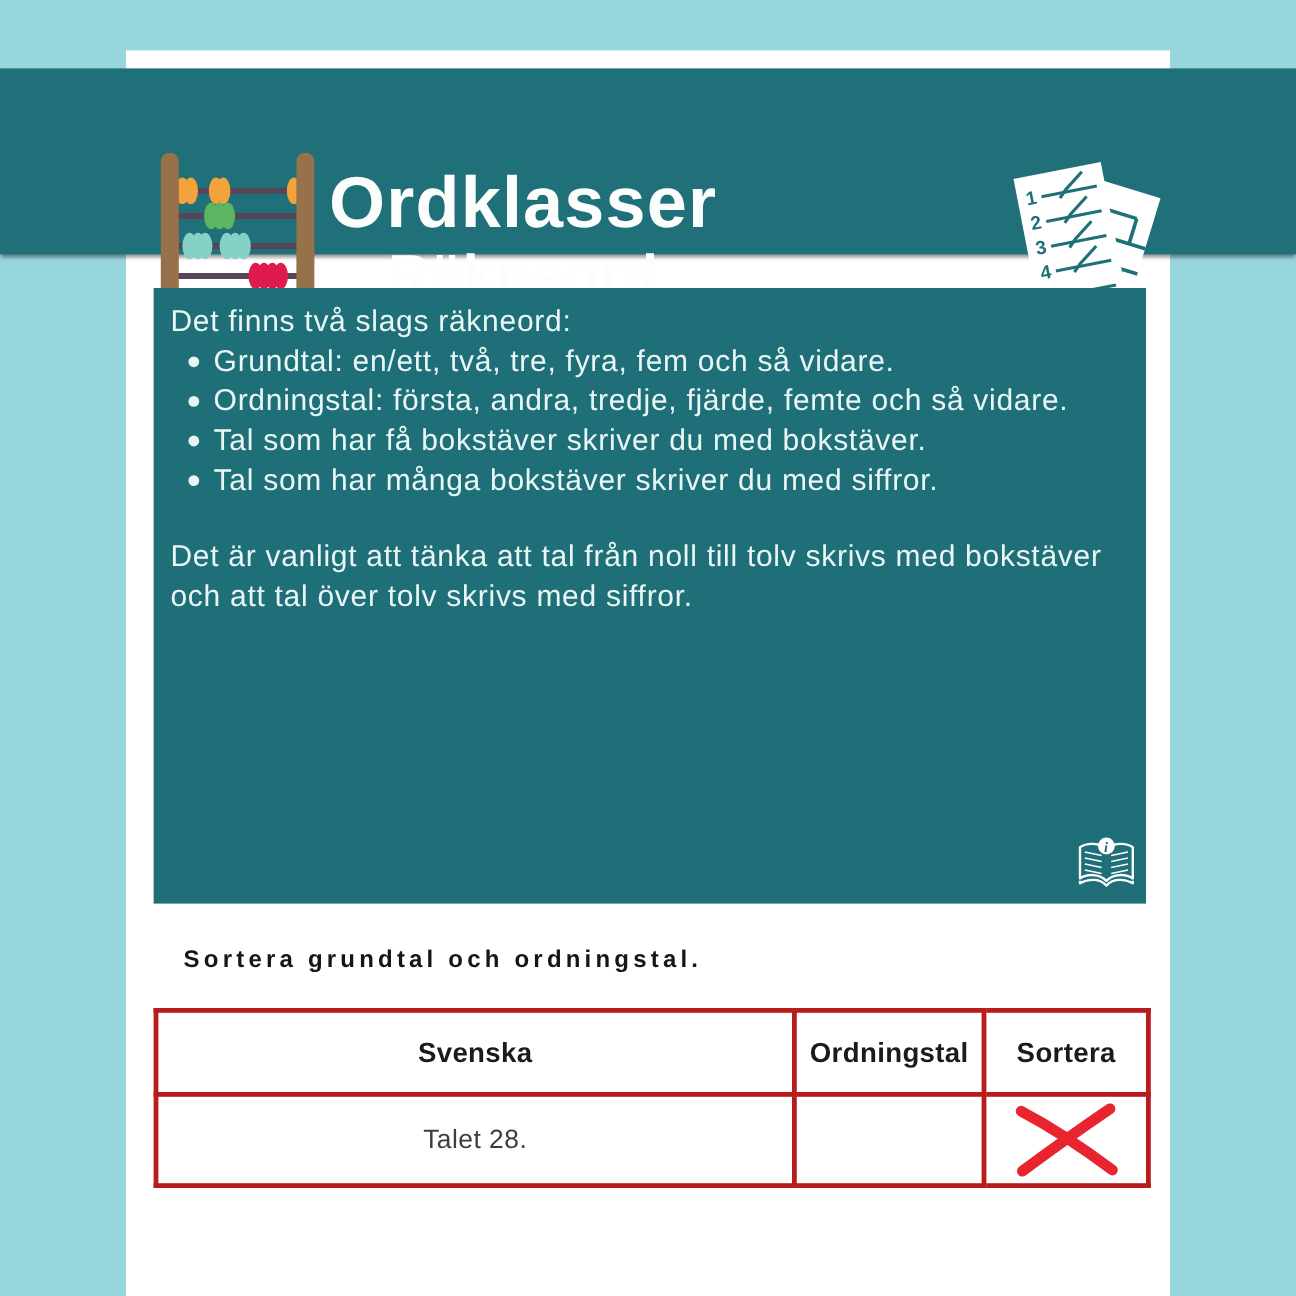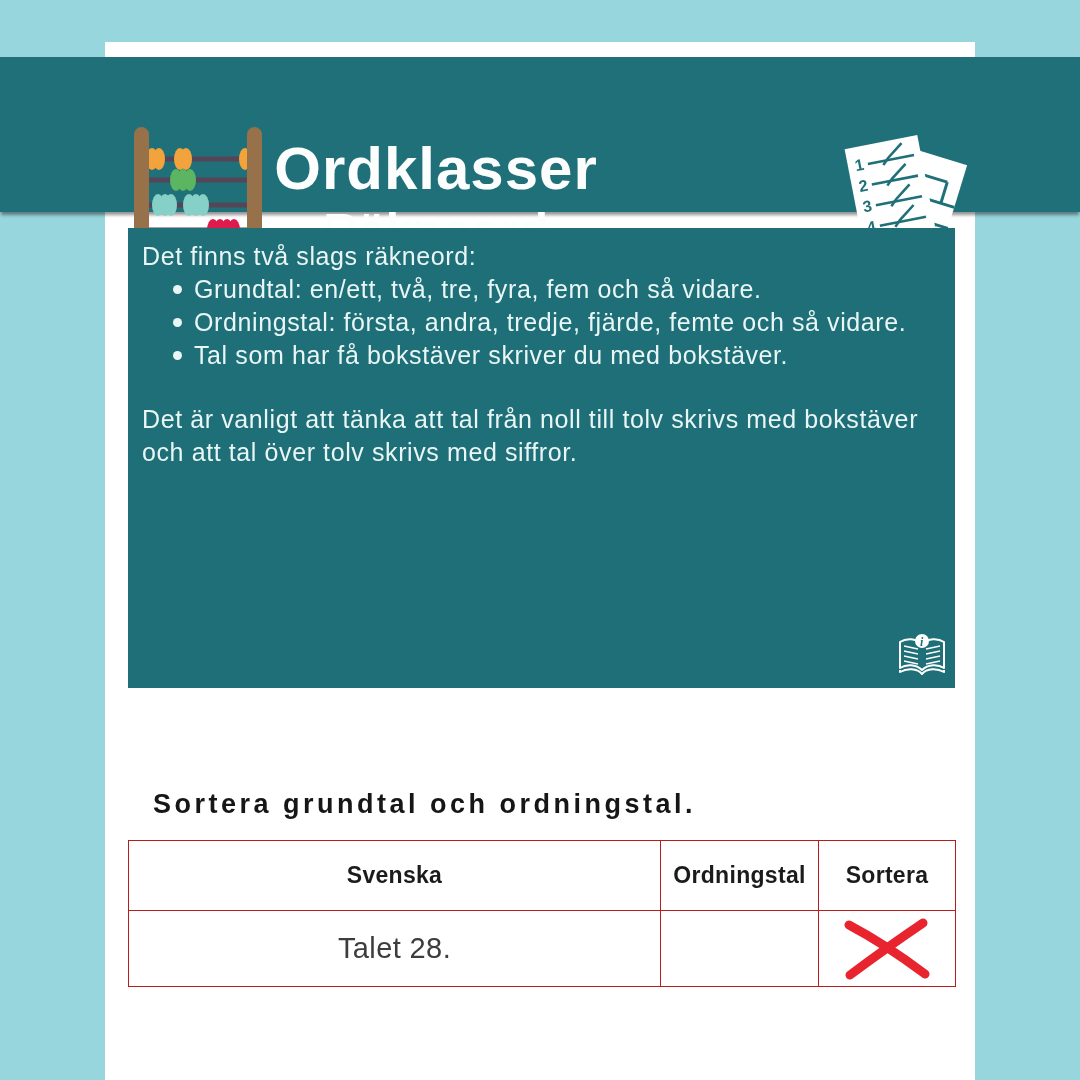--- a/index.html
+++ b/index.html
@@ -32,62 +32,62 @@
   .title {
     font-size:60px; font-weight:800; letter-spacing:1px;
     line-height:1;
   }
   .subtitle {
     font-size:48px; font-weight:800; letter-spacing:0.5px;
     line-height:1; margin-top:8px;
   }
   
   .infobox {
-    position:absolute; left:128px; top:228px;
-    width:827px; height:460px;
+    position:absolute; left:128px; top:240px;
+    width:827px; height:513px;
     background:#1e6f77;
     color:#e9f6f5;
     font-size:25px; line-height:33px; letter-spacing:0.6px;
     font-weight:300;
     padding:12px 20px 0 14px;
   }
   .infobox p { margin:0; }
   .infobox .gap { margin-top:31px; }
   .infobox ul {
     margin:0; padding:0 0 0 36px;
     list-style:none;
   }
-  .infobox ul li { position:relative;margin-left:16px; }
+  .infobox ul li { position:relative; }
   .infobox ul li::before {
     content:""; position:absolute; left:-21px; top:12px;
     width:9px; height:9px; border-radius:50%; background:#e9f6f5;
   }
   .book-icon-wrap { position:absolute; right:8px; bottom:4px; }
   
   .task-heading {
     position:absolute; left:153px; top:789px;
-    font-size:27px; font-weight:bold; letter-spacing:3.5px;
+    font-size:20px; font-weight:bold; letter-spacing:3.5px;
     color:#161616;
   }
   
   .sort-table-wrap { position:absolute; left:128px; top:840px; width:827px; }
   table.sort {
     width:100%; border-collapse:collapse; table-layout:fixed;
   }
   table.sort th, table.sort td {
-    border:1px solid #b91c1c;
+    border:4px solid #b91c1c;
     text-align:center; vertical-align:middle;
     padding:0;
   }
   table.sort th {
     height:70px; font-size:23px; font-weight:bold;
     color:#1b1b1b; letter-spacing:0.3px;
   }
   table.sort td {
-    font-size:29px; font-weight:300; color:#3d3d3d;
+    font-size:22px; font-weight:300; color:#3d3d3d;
     letter-spacing:0.4px;
   }
   .row-1 td { height:76px; }
   .row-2 td { height:72px; }
   .col-sv { width:532px; }
   .col-ord { width:158px; }
   .col-gr { width:137px; }
   .xmark-svg { display:block; margin:0 auto; }
 </style>
 </head>
@@ -183,20 +183,21 @@
 </div>
 
 <div class="infobox">
   <p>Det finns två slags räkneord:</p>
   <ul>
     <li>Grundtal: en/ett, två, tre, fyra, fem och så vidare.</li>
     <li>Ordningstal: första, andra, tredje, fjärde, femte och så vidare.</li>
   </ul>
   <ul>
     <li>Tal som har få bokstäver skriver du med bokstäver.</li>
+    <li>Tal som har många bokstäver skriver du med siffror.</li>
   </ul>
   <p class="gap">Det är vanligt att tänka att tal från noll till tolv skrivs med bokstäver och att tal över tolv skrivs med siffror.</p>
 
   <div class="book-icon-wrap">
     <svg width="50" height="44" viewBox="0 0 50 44">
       <g stroke="#ffffff" stroke-width="2" fill="none" stroke-linejoin="round">
         <path d="M25,12 C19,6 9,6 3,10 L3,36 C9,32 19,32 25,38 C31,32 41,32 47,36 L47,10 C41,6 31,6 25,12 Z" fill="#1e6f77"></path>
         <path d="M3,38 L3,40 C10,36 20,36 25,42 C30,36 40,36 47,40 L47,38"></path>
       </g>
       <g stroke="#ffffff" stroke-width="1.3">

